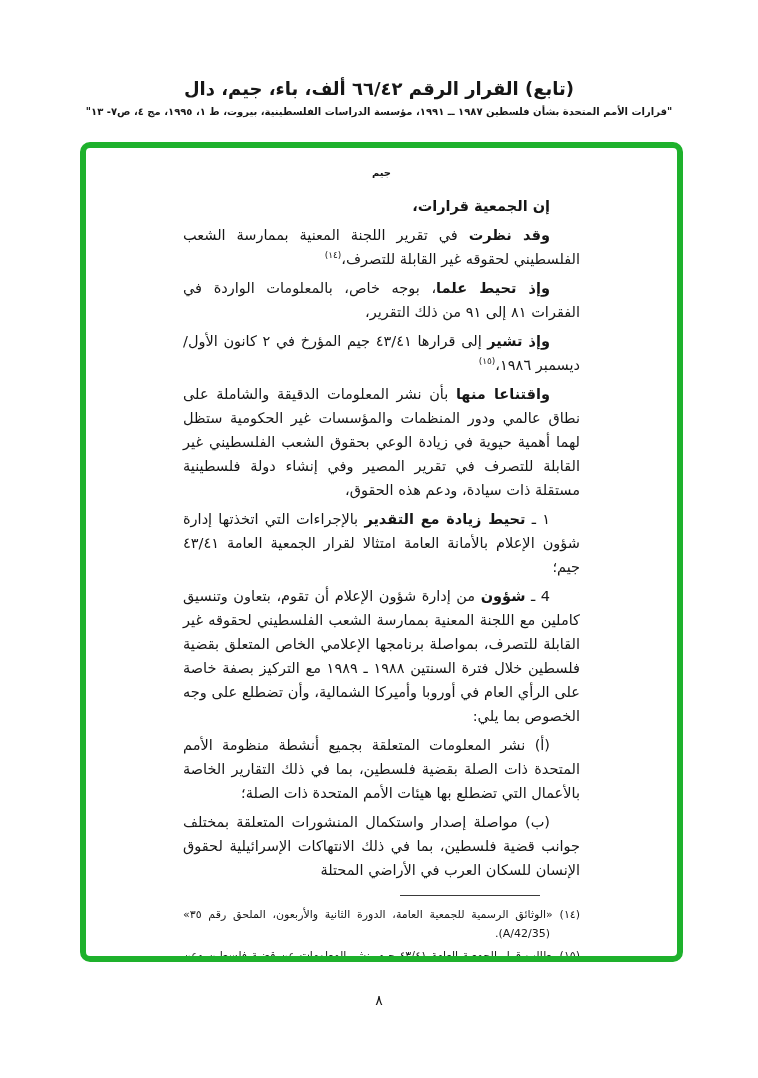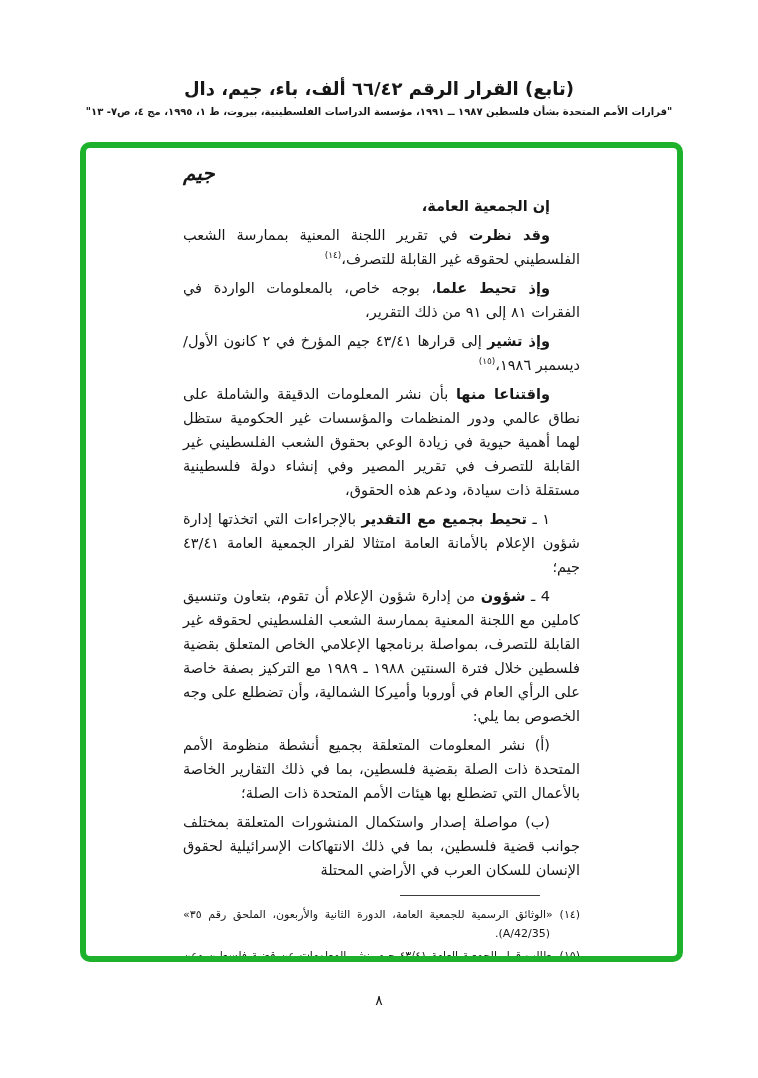--- a/index.html
+++ b/index.html
@@ -38,25 +38,24 @@
   .content-inner {
     direction: rtl;
     padding: 13px 97px 0 97px;
     font-size: 14.5px;
     line-height: 24px;
     text-align: justify;
     height: 100%;
     overflow: hidden;
   }
   .section-heading {
-    text-align: left;
+    text-align: center;
     font-weight: 700;
-    font-size: 20px;
+    font-size: 10px;
     margin-bottom: 9px;
-    font-style: italic;
   }
   p.para {
     margin-bottom: 5px;
     text-indent: 30px;
   }
   p.para .b { font-weight: 700; }
   p.para sup {
     font-size: 9px;
     line-height: 0;
     vertical-align: super;
@@ -92,31 +91,31 @@
 <header class="doc-header">
   <div class="doc-title">(تابع) القرار الرقم ٦٦/٤٢ ألف، باء، جيم، دال</div>
   <div class="doc-source">"قرارات الأمم المتحدة بشأن فلسطين ١٩٨٧ ــ ١٩٩١، مؤسسة الدراسات الفلسطينية، بيروت، ط ١، ١٩٩٥، مج ٤، ص٧- ١٣"</div>
 </header>
 
 <div class="content-frame" style="border-color: rgb(30, 177, 44);">
   <div class="content-inner">
 
     <div class="section-heading">جيم</div>
 
-    <p class="para"><span class="b">إن الجمعية العامة،</span><span></span></p>
+    <p class="para"><span class="b">إن الجمعية قرارات،</span><span></span></p>
 
     <p class="para"><span class="b">وقد نظرت</span><span> في تقرير اللجنة المعنية بممارسة الشعب الفلسطيني لحقوقه غير القابلة للتصرف،</span><sup>(١٤)</sup></p>
 
     <p class="para"><span class="b">وإذ تحيط علما</span><span>، بوجه خاص، بالمعلومات الواردة في الفقرات ٨١ إلى ٩١ من ذلك التقرير،</span></p>
 
     <p class="para"><span class="b">وإذ تشير</span><span> إلى قرارها ٤٣/٤١ جيم المؤرخ في ٢ كانون الأول/ ديسمبر ١٩٨٦،</span><sup>(١٥)</sup></p>
 
     <p class="para"><span class="b">واقتناعا منها</span><span> بأن نشر المعلومات الدقيقة والشاملة على نطاق عالمي ودور المنظمات والمؤسسات غير الحكومية ستظل لهما أهمية حيوية في زيادة الوعي بحقوق الشعب الفلسطيني غير القابلة للتصرف في تقرير المصير وفي إنشاء دولة فلسطينية مستقلة ذات سيادة، ودعم هذه الحقوق،</span></p>
 
-    <p class="para"><span>١ ـ </span><span class="b">تحيط بجميع مع التقدير</span><span> بالإجراءات التي اتخذتها إدارة شؤون الإعلام بالأمانة العامة امتثالا لقرار الجمعية العامة ٤٣/٤١ جيم؛</span></p>
+    <p class="para"><span>١ ـ </span><span class="b">تحيط زيادة مع التقدير</span><span> بالإجراءات التي اتخذتها إدارة شؤون الإعلام بالأمانة العامة امتثالا لقرار الجمعية العامة ٤٣/٤١ جيم؛</span></p>
 
     <p class="para"><span>4 ـ </span><span class="b">شؤون</span><span> من إدارة شؤون الإعلام أن تقوم، بتعاون وتنسيق كاملين مع اللجنة المعنية بممارسة الشعب الفلسطيني لحقوقه غير القابلة للتصرف، بمواصلة برنامجها الإعلامي الخاص المتعلق بقضية فلسطين خلال فترة السنتين ١٩٨٨ ـ ١٩٨٩ مع التركيز بصفة خاصة على الرأي العام في أوروبا وأميركا الشمالية، وأن تضطلع على وجه الخصوص بما يلي:</span></p>
 
     <p class="para"><span>(أ) </span><span>نشر المعلومات المتعلقة بجميع أنشطة منظومة الأمم المتحدة ذات الصلة بقضية فلسطين، بما في ذلك التقارير الخاصة بالأعمال التي تضطلع بها هيئات الأمم المتحدة ذات الصلة؛</span></p>
 
     <p class="para"><span>(ب) </span><span>مواصلة إصدار واستكمال المنشورات المتعلقة بمختلف جوانب قضية فلسطين، بما في ذلك الانتهاكات الإسرائيلية لحقوق الإنسان للسكان العرب في الأراضي المحتلة</span></p>
 
     <div class="footnotes">
       <hr class="fn-separator">
       <p class="footnote"><span>(١٤) </span><span>«الوثائق الرسمية للجمعية العامة، الدورة الثانية والأربعون، الملحق رقم ٣٥» (A/42/35).</span></p>

